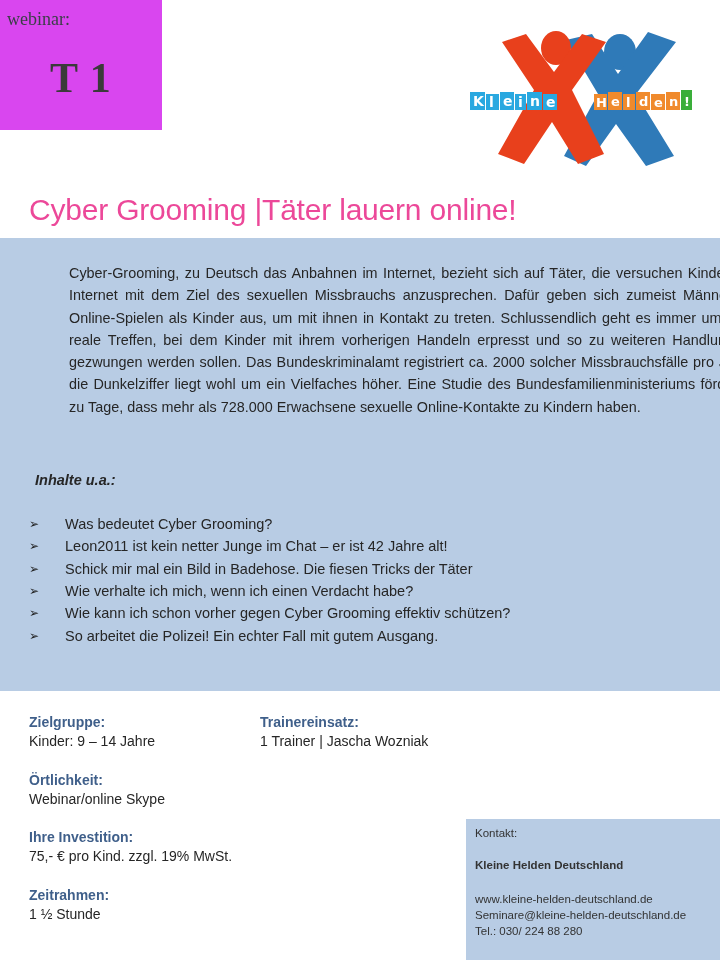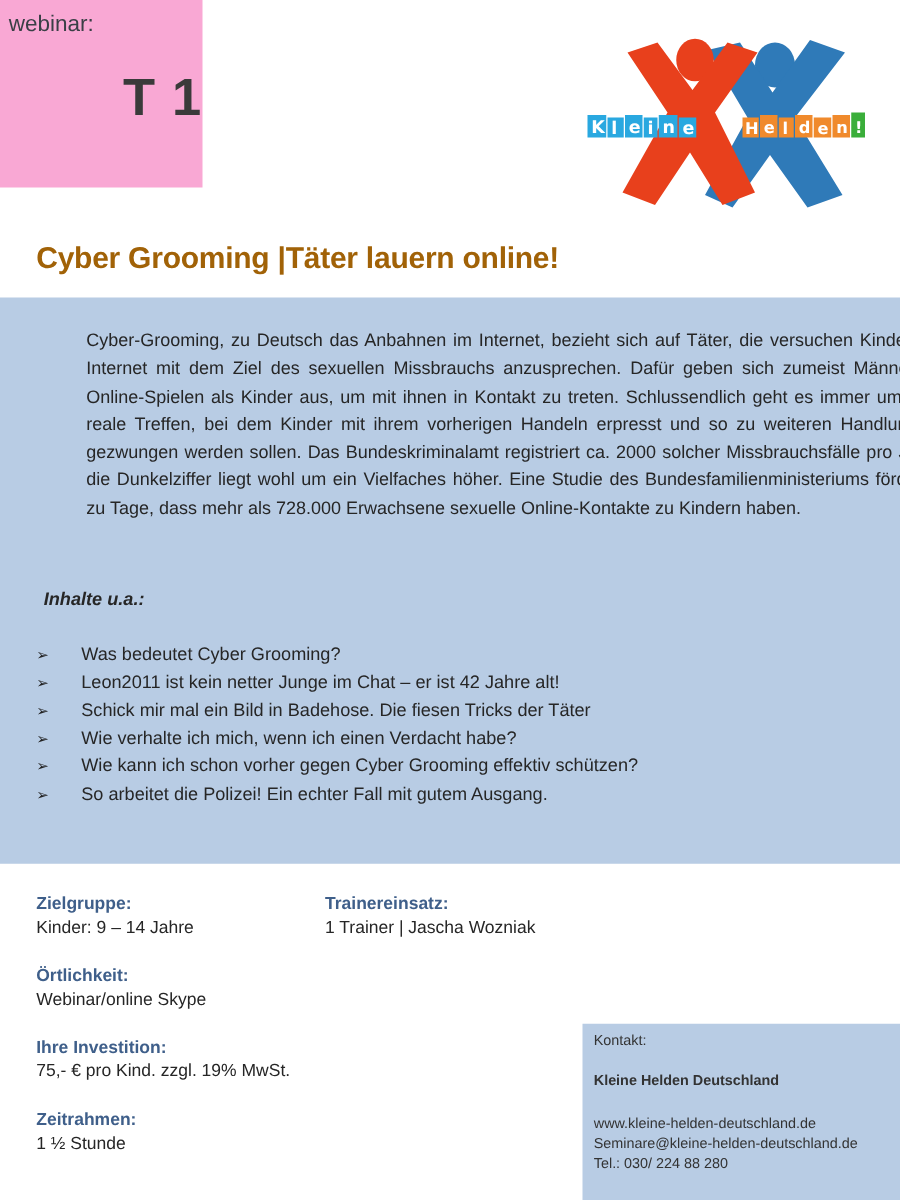--- a/index.html
+++ b/index.html
@@ -1,38 +1,39 @@
 <!DOCTYPE html>
 <html><head>
 <meta charset="utf-8">
 <style>
   * { margin: 0; padding: 0; box-sizing: border-box; }
   html, body { width: 720px; height: 960px; background: #ffffff; overflow: hidden; }
   body { position: relative; font-family: "Liberation Sans", "DejaVu Sans", sans-serif; color: #2b2b2b; }
 
   .badge-box {
-    position: absolute; left: 0; top: 0; width: 162px; height: 150px;
-    background: #f9a8d4;
+    position: absolute; left: 0; top: 0; width: 162px; height: 130px;
+    background: #d946ef;
+    font-family: Liberation Serif, serif;
   }
   .badge-label {
     position: absolute; left: 7px; top: 9px;
     font-size: 18px; color: #3a3f46;
   }
   .badge-code {
-    position: absolute; left: 0; top: 54px; width: 162px; text-align: right;
+    position: absolute; left: 0; top: 54px; width: 162px; text-align: center;
     font-size: 42px; font-weight: bold; color: #3a3a3a; letter-spacing: 1px;
   }
 
   .logo {
     position: absolute; left: 468px; top: 28px; width: 232px; height: 140px;
   }
 
   .title {
     position: absolute; left: 29px; top: 193px;
-    font-size: 24px; font-weight: bold; color: #a16207; letter-spacing: -0.2px;
+    font-size: 30px; font-weight: normal; color: #ec4899; letter-spacing: -0.2px;
   }
 
   .main-band {
     position: absolute; left: 0; top: 238px; width: 720px; height: 453px;
     background: #b8cce4;
   }
   .intro {
     position: absolute; left: 29px; top: 262px; width: 681px;
     font-size: 14.4px; line-height: 22.3px; text-align: justify; color: #262626; margin-left: 40px;
   }

